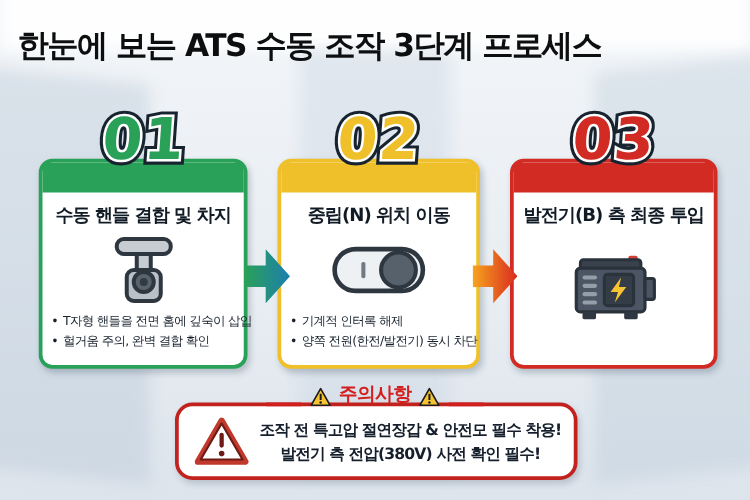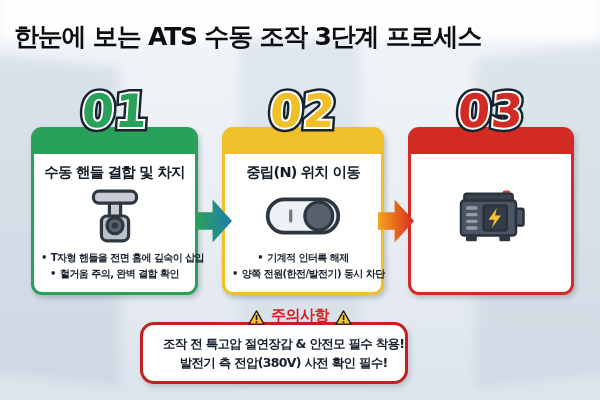--- a/index.html
+++ b/index.html
@@ -27,22 +27,22 @@
     display:flex;flex-direction:column;box-sizing:border-box;
   }
   .band{height:24px;background:var(--accent);border-radius:6px 6px 0 0;flex:0 0 auto;}
   .card-title{
     text-align:center;font-size:14.5px;font-weight:800;letter-spacing:-0.8px;
     color:#111b26;margin-top:9px;white-space:nowrap;
   }
   .icon-box{flex:1 1 auto;display:flex;align-items:center;justify-content:center;}
   .bullets{list-style:none;margin:0 0 10px 0;padding:0 7px;}
   .bullets li{
-    font-size:10px;font-weight:700;letter-spacing:-0.55px;color:#18222e;
-    line-height:1.6;white-space:nowrap;text-align:center;
+    font-size:10px;font-weight:400;letter-spacing:-0.55px;color:#18222e;
+    line-height:1.6;white-space:nowrap;
   }
   .bullets li::before{content:"•";margin-right:4px;color:#18222e;}
 
   .num{
     position:absolute;top:84px;width:140px;height:58px;text-align:center;
     transform:skewX(-4deg);z-index:3;
   }
   .num span{
     position:absolute;left:0;right:0;top:0;
     font-size:46px;font-weight:800;letter-spacing:1px;
@@ -58,21 +58,21 @@
     background:linear-gradient(90deg,var(--from),var(--to));
   }
 
   .warn-header{
     position:absolute;left:0;top:306px;width:600px;display:flex;
     align-items:flex-end;justify-content:center;gap:6px;z-index:4;
   }
   .warn-header .dash{width:30px;height:3px;background:#cf1f1f;border-radius:2px;}
   .warn-header .label{font-size:15px;font-weight:800;letter-spacing:-0.5px;color:#d41d1d;}
   .warn-box{
-    position:absolute;left:140px;top:322px;width:268px;height:62px;
+    position:absolute;left:140px;top:322px;width:322px;height:62px;
     background:#fff;border:3px solid #c2221d;border-radius:14px;
     box-sizing:border-box;display:flex;align-items:center;gap:8px;padding:4px 10px 4px 12px;
     box-shadow:2px 3px 5px rgba(40,60,80,.2);z-index:3;
   }
   .warn-lines{flex:1;text-align:center;}
   .warn-lines div{
     font-size:12.5px;font-weight:800;letter-spacing:-0.7px;color:#16202c;
     line-height:1.55;white-space:nowrap;
   }
   svg{display:block;}
@@ -132,20 +132,21 @@
     </svg>
   </div>
   <ul class="bullets">
     <li>기계적 인터록 해제</li>
     <li>양쪽 전원(한전/발전기) 동시 차단</li>
   </ul>
 </div>
 
 <div class="card" style="left: 408px; width: 166px; --accent: #d22b23;">
   <div class="band"></div>
+  <div class="card-title">발전기(B) 측 최종 투입</div>
   <div class="icon-box">
     <svg width="78" height="60" viewBox="0 0 92 72">
       <rect x="60" y="3" width="9" height="8" rx="2" fill="#d24033"></rect>
       <rect x="14" y="7" width="58" height="12" rx="3" fill="#39424d" stroke="#2a323c" stroke-width="3"></rect>
       <rect x="10" y="15" width="66" height="42" rx="4" fill="#4b5563" stroke="#2a323c" stroke-width="3"></rect>
       <rect x="76" y="25" width="9" height="20" rx="2" fill="#4b5563" stroke="#2a323c" stroke-width="3"></rect>
       <rect x="16" y="22" width="14" height="4" rx="2" fill="#949ea9"></rect>
       <rect x="16" y="30" width="14" height="4" rx="2" fill="#949ea9"></rect>
       <rect x="16" y="38" width="14" height="4" rx="2" fill="#949ea9"></rect>
       <rect x="16" y="46" width="14" height="4" rx="2" fill="#949ea9"></rect>

